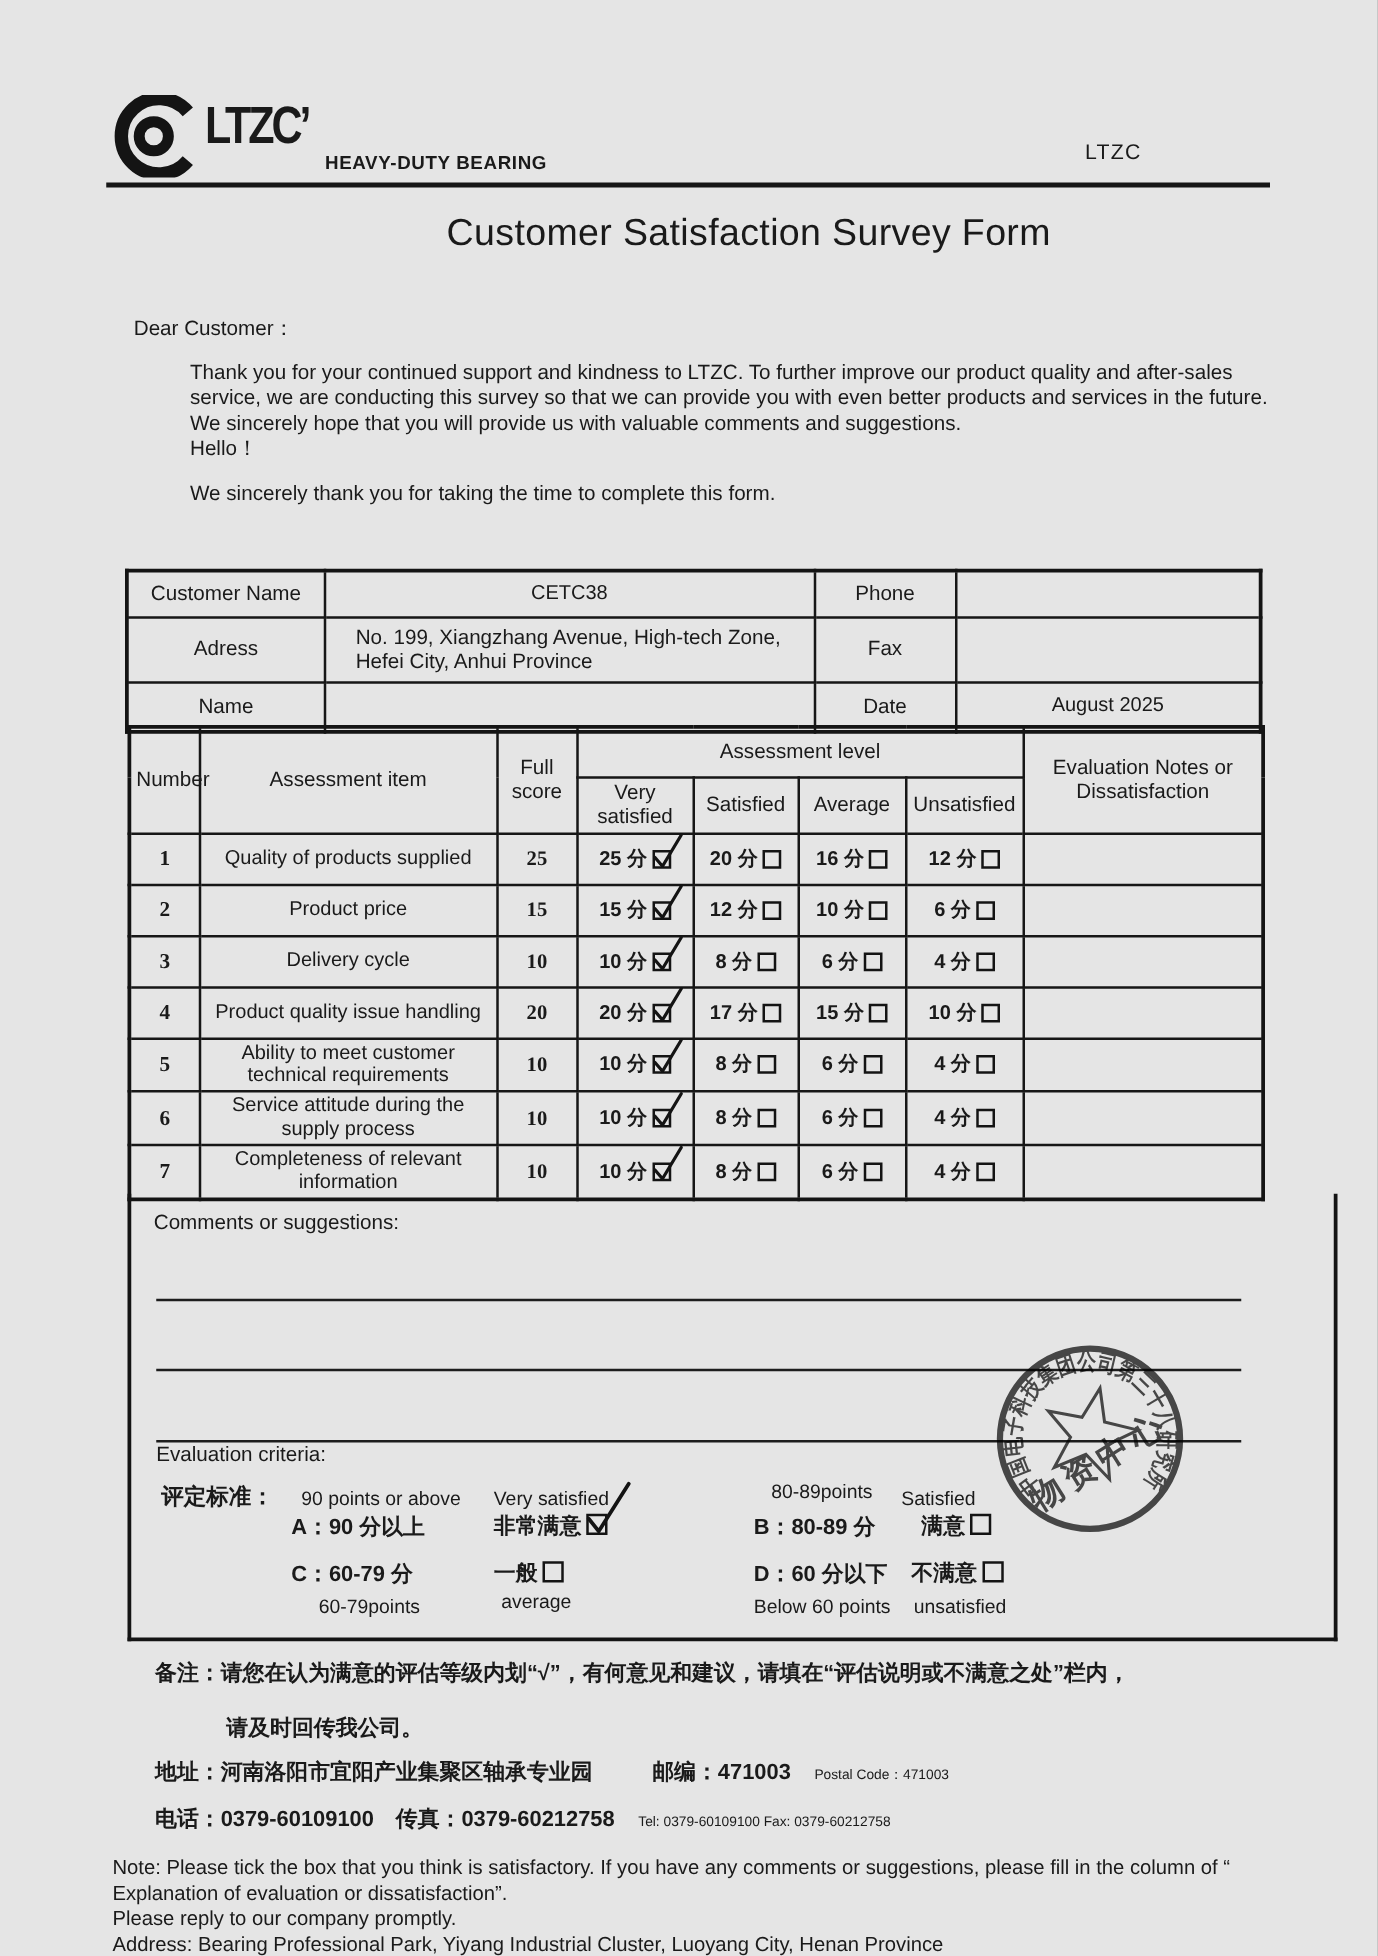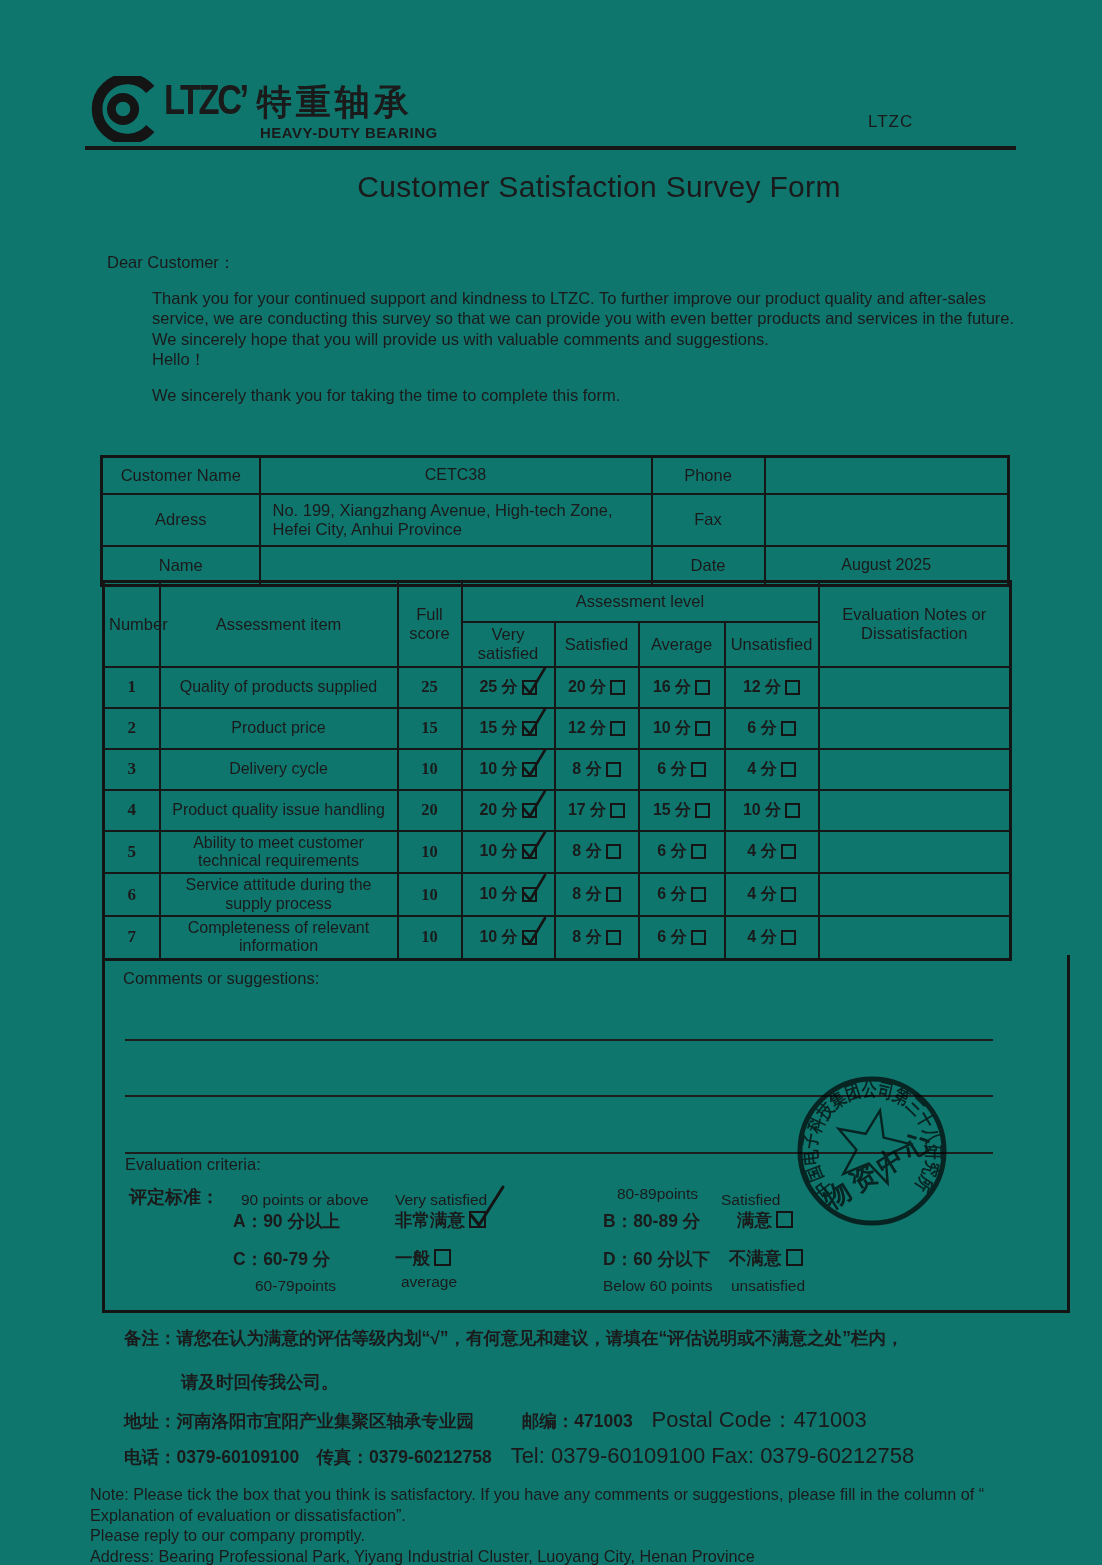--- a/index.html
+++ b/index.html
@@ -1,40 +1,40 @@
 <!DOCTYPE html>
 <html><head>
 <meta charset="utf-8">
 <style>
   * { box-sizing: border-box; margin: 0; padding: 0; }
   body { background: #888; font-family: "Liberation Sans", sans-serif; }
   .page {
     position: relative; width: 1102px; height: 1565px; margin: 0 auto;
-    background: #0f766e; color: #1a1a1a; overflow: hidden;
+    background: #e5e5e5; color: #1a1a1a; overflow: hidden;
   }
   
   .logo { position: absolute; left: 88px; top: 76px; display: flex; align-items: flex-start; }
   .logo-right { margin-left: 4px; }
   .logo-row { display: flex; align-items: baseline; }
   .logo-latin { font-size: 42px; font-weight: bold; letter-spacing: -3px; transform: scaleX(.82); transform-origin: left; }
   .logo-cn { font-size: 35px; font-weight: bold; letter-spacing: 4px; margin-left: -8px; }
   .logo-sub { font-size: 15px; font-weight: bold; letter-spacing: .5px; margin: -2px 0 0 96px; }
   .corner-mark { position: absolute; left: 868px; top: 112px; font-size: 17px; letter-spacing: 1px; }
   .top-rule { position: absolute; left: 85px; top: 146px; width: 931px; border-top: 4px solid #161616; }
   .doc-title { position: absolute; left: 0; right: 0; top: 170px; text-align: center; transform: translateX(48px); font-size: 30px; letter-spacing: .3px; }
   
   .salutation { position: absolute; left: 107px; top: 252px; font-size: 16.5px; }
   .intro { position: absolute; left: 152px; top: 288px; width: 880px; font-size: 16.5px; line-height: 1.23; }
   .intro-thanks { position: absolute; left: 152px; top: 386px; font-size: 16.5px; }
   
   table { border-collapse: collapse; table-layout: fixed; }
   td, th { border: 2px solid #161616; font-size: 16px; font-weight: normal; text-align: center; vertical-align: middle; padding: 2px 4px; }
   .info-table { position: absolute; left: 100px; top: 455px; width: 907px; border: 3px solid #141414; }
   .info-table .lbl { font-size: 16.5px; }
-  .info-table .addr-val { text-align: left; padding-left: 12px; font-size: 16.5px; }
+  .info-table .addr-val { text-align: left; padding-left: 24px; font-size: 16.5px; }
   .assess-table { position: absolute; left: 102px; top: 580px; width: 907px; border: 3px solid #141414; }
   .assess-table th { font-size: 16.5px; }
   .c-num { font-weight: 600; font-family: "Liberation Serif", serif; font-size: 17px; }
   .c-item { font-size: 16px; line-height: 1.15; }
   .c-score { font-weight: 600; font-family: "Liberation Serif", serif; font-size: 16.5px; }
   .opt-wrap { display: inline-flex; align-items: center; white-space: nowrap; font-weight: 600; font-size: 16px; }
   
   .cb { position: relative; display: inline-block; width: 15px; height: 15px; border: 2.4px solid #141414; margin-left: 4px; flex: 0 0 auto; }
   .cb .tick { display: none; position: absolute; left: -4px; top: -17px; width: 28px; height: 32px; overflow: visible; }
   .cb.checked .tick { display: block; }
@@ -48,37 +48,36 @@
   .rule { position: absolute; left: 20px; width: 868px; border-top: 2.4px solid #1d1d1d; }
   .crit-label-en { position: absolute; left: 20px; top: 200px; font-size: 16.5px; }
   .crit-label-zh { position: absolute; left: 24px; top: 230px; font-size: 18px; font-weight: bold; }
   .crit { position: absolute; white-space: nowrap; }
   .crit-en { font-size: 15.5px; }
   .crit-zh { font-size: 17.5px; font-weight: bold; }
   
   .stamp { position: absolute; left: 765px; top: 1042px; width: 214px; height: 218px; z-index: 5; opacity: .82; mix-blend-mode: multiply; }
   
   .fnote { position: absolute; font-size: 17.5px; font-weight: bold; white-space: nowrap; }
-  .fnote .en { font-weight: normal; font-size: 22px; }
+  .fnote .en { font-weight: normal; font-size: 11px; }
   .en-note { position: absolute; left: 90px; top: 1484px; width: 1000px; font-size: 16.2px; line-height: 1.27; }
 </style>
 </head>
 <body>
 
 <div class="page">
 
   <div class="logo">
     <svg width="72" height="66" viewBox="0 0 74 66">
       <path d="M 64 13 A 31 31 0 1 0 64 53" fill="none" stroke="#141414" stroke-width="11"></path>
       <circle cx="36" cy="33" r="12" fill="none" stroke="#141414" stroke-width="9"></circle>
     </svg>
     <div class="logo-right">
       <div class="logo-row">
         <span class="logo-latin">LTZC’</span>
-        <span class="logo-cn">特重轴承</span>
       </div>
       <div class="logo-sub">HEAVY-DUTY BEARING</div>
     </div>
   </div>
   <div class="corner-mark">LTZC</div>
   <div class="top-rule"></div>
   <div class="doc-title">Customer Satisfaction Survey Form</div>
 
   <div class="salutation">Dear Customer：</div>
   <div class="intro">

